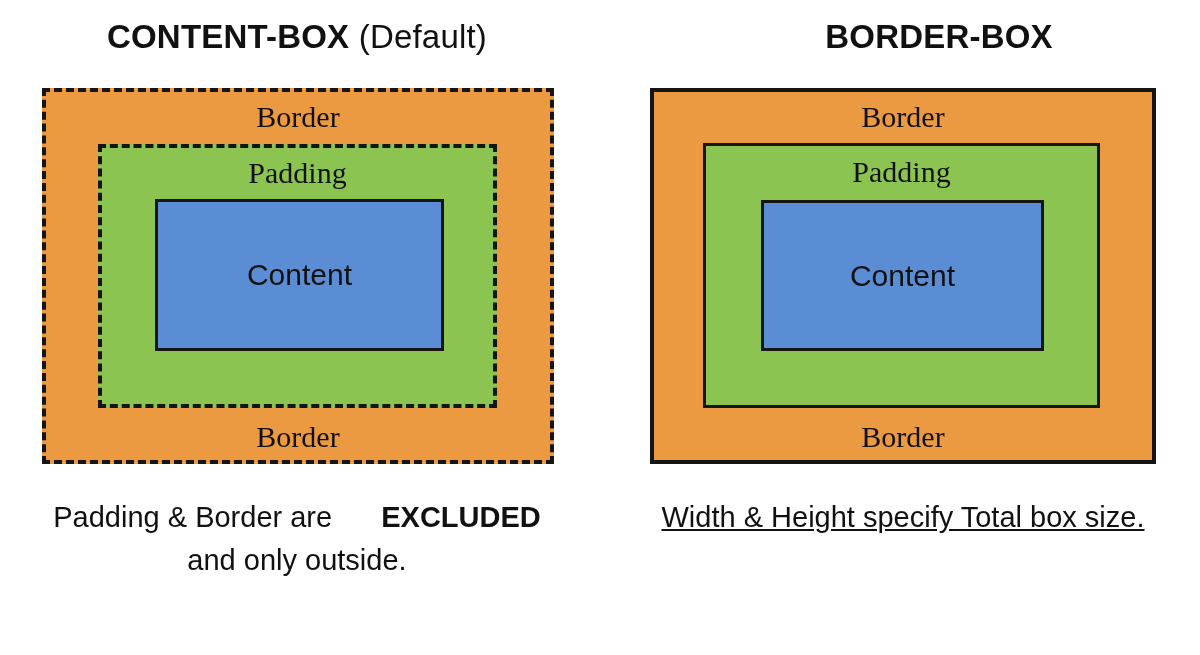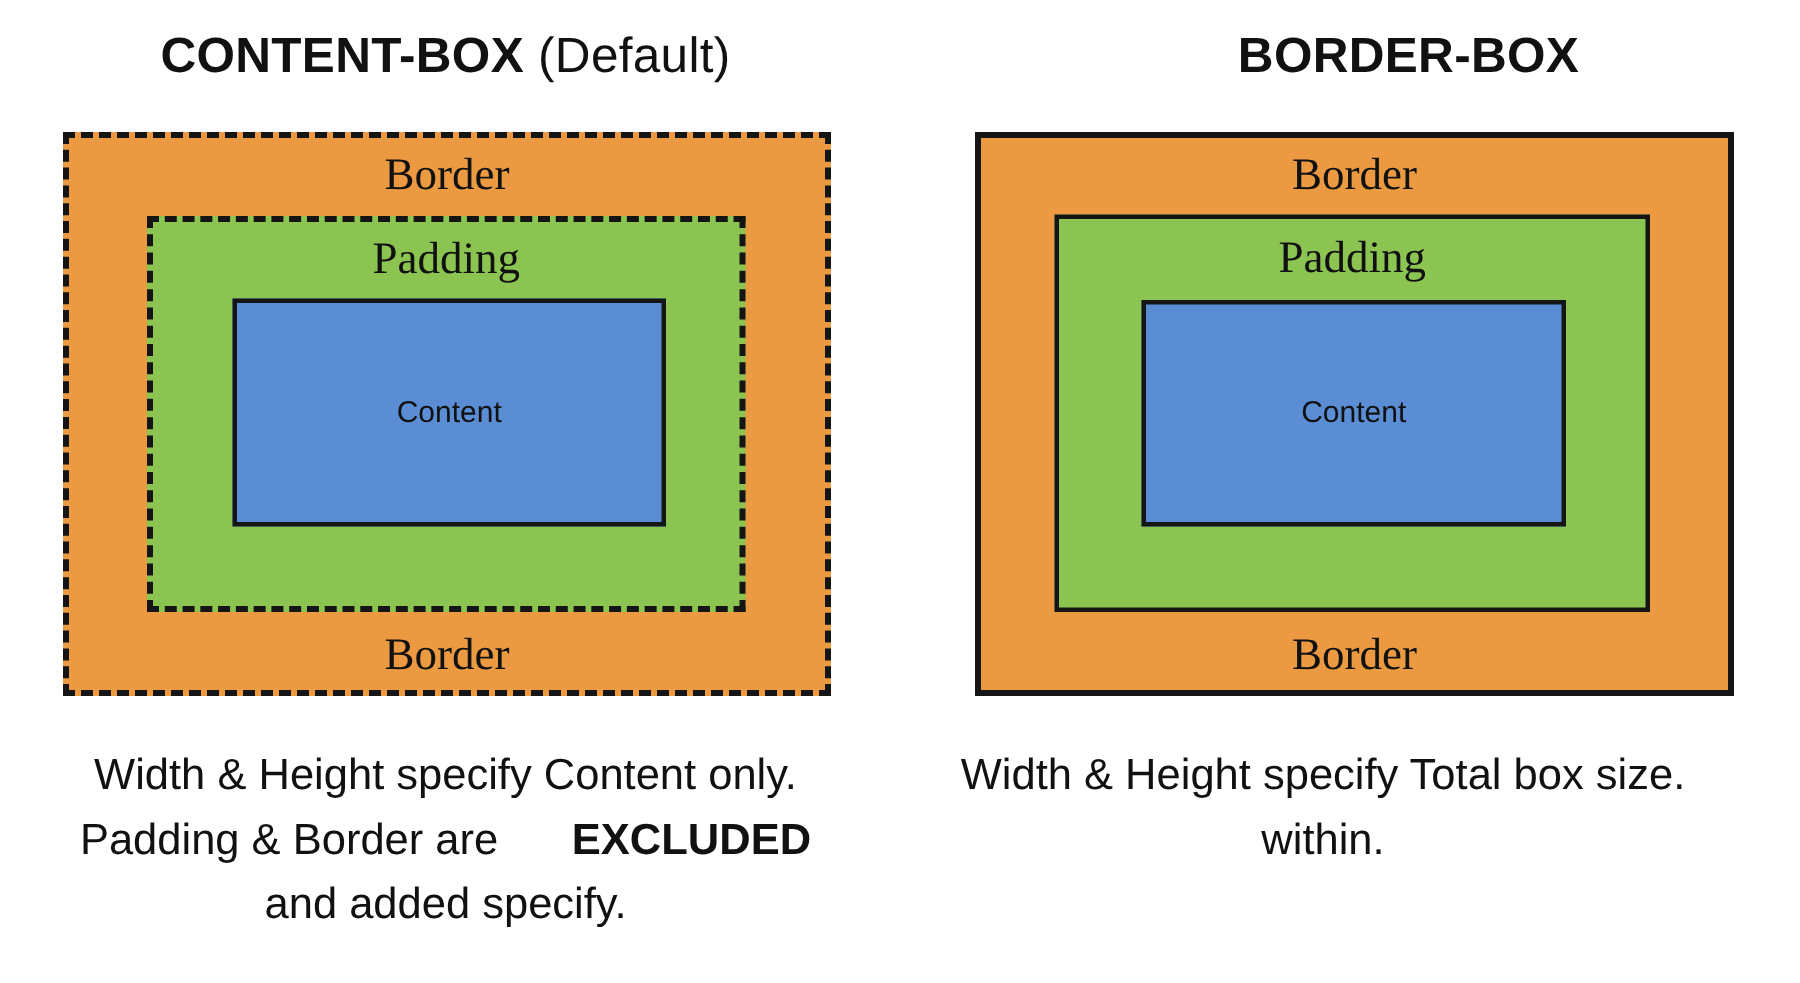--- a/index.html
+++ b/index.html
@@ -58,33 +58,33 @@
     position: absolute;
     text-align: center;
     font-size: 30px;
     white-space: nowrap;
     font-family: Liberation Serif, serif;
   }
   .content-box-label {
     display: flex;
     align-items: center;
     justify-content: center;
-    font-size: 20px;
+    font-size: 30px;
   }
 
   .caption {
     position: absolute;
     top: 496px;
     width: 594px;
     text-align: center;
     font-size: 29px;
     line-height: 43px;
   }
   .caption-left { left: 0; }
-  .caption-right { left: 585px; }
+  .caption-right { left: 606px; text-decoration: underline; }
   .caption .c-bold { font-weight: bold; margin-left: 41px; }
 </style>
 </head>
 <body>
 
 <div class="canvas">
 
   <div class="panel-title title-left">
     <span class="t-bold">CONTENT-BOX</span><span class="t-normal"> (Default)</span>
   </div>
@@ -93,37 +93,35 @@
   <div class="box green dashed l-pad"></div>
   <div class="box blue solid l-cont content-box-label">
     <span>Content</span>
   </div>
 
   <div class="zone-label" style="left:42px; top:100px; width:512px;">Border</div>
   <div class="zone-label" style="left:98px; top:156px; width:399px;">Padding</div>
   <div class="zone-label" style="left:42px; top:420px; width:512px;">Border</div>
 
   <div class="caption caption-left">
-    <div>Width &amp; Height specify Content only.</div>
     <div><span>Padding &amp; Border are </span><span class="c-bold">EXCLUDED</span></div>
-    <div>and added specify.</div>
+    <div>and only outside.</div>
   </div>
 
   <div class="panel-title title-right">
     <span class="t-bold">BORDER-BOX</span>
   </div>
 
   <div class="box orange solid-thick r-outer"></div>
   <div class="box green solid r-pad"></div>
   <div class="box blue solid r-cont content-box-label">
     <span>Content</span>
   </div>
 
   <div class="zone-label" style="left:650px; top:100px; width:506px;">Border</div>
   <div class="zone-label" style="left:703px; top:155px; width:397px;">Padding</div>
   <div class="zone-label" style="left:650px; top:420px; width:506px;">Border</div>
 
   <div class="caption caption-right">
     <div>Width &amp; Height specify Total box size.</div>
-    <div>within.</div>
   </div>
 
 </div>
 
 </body></html>

